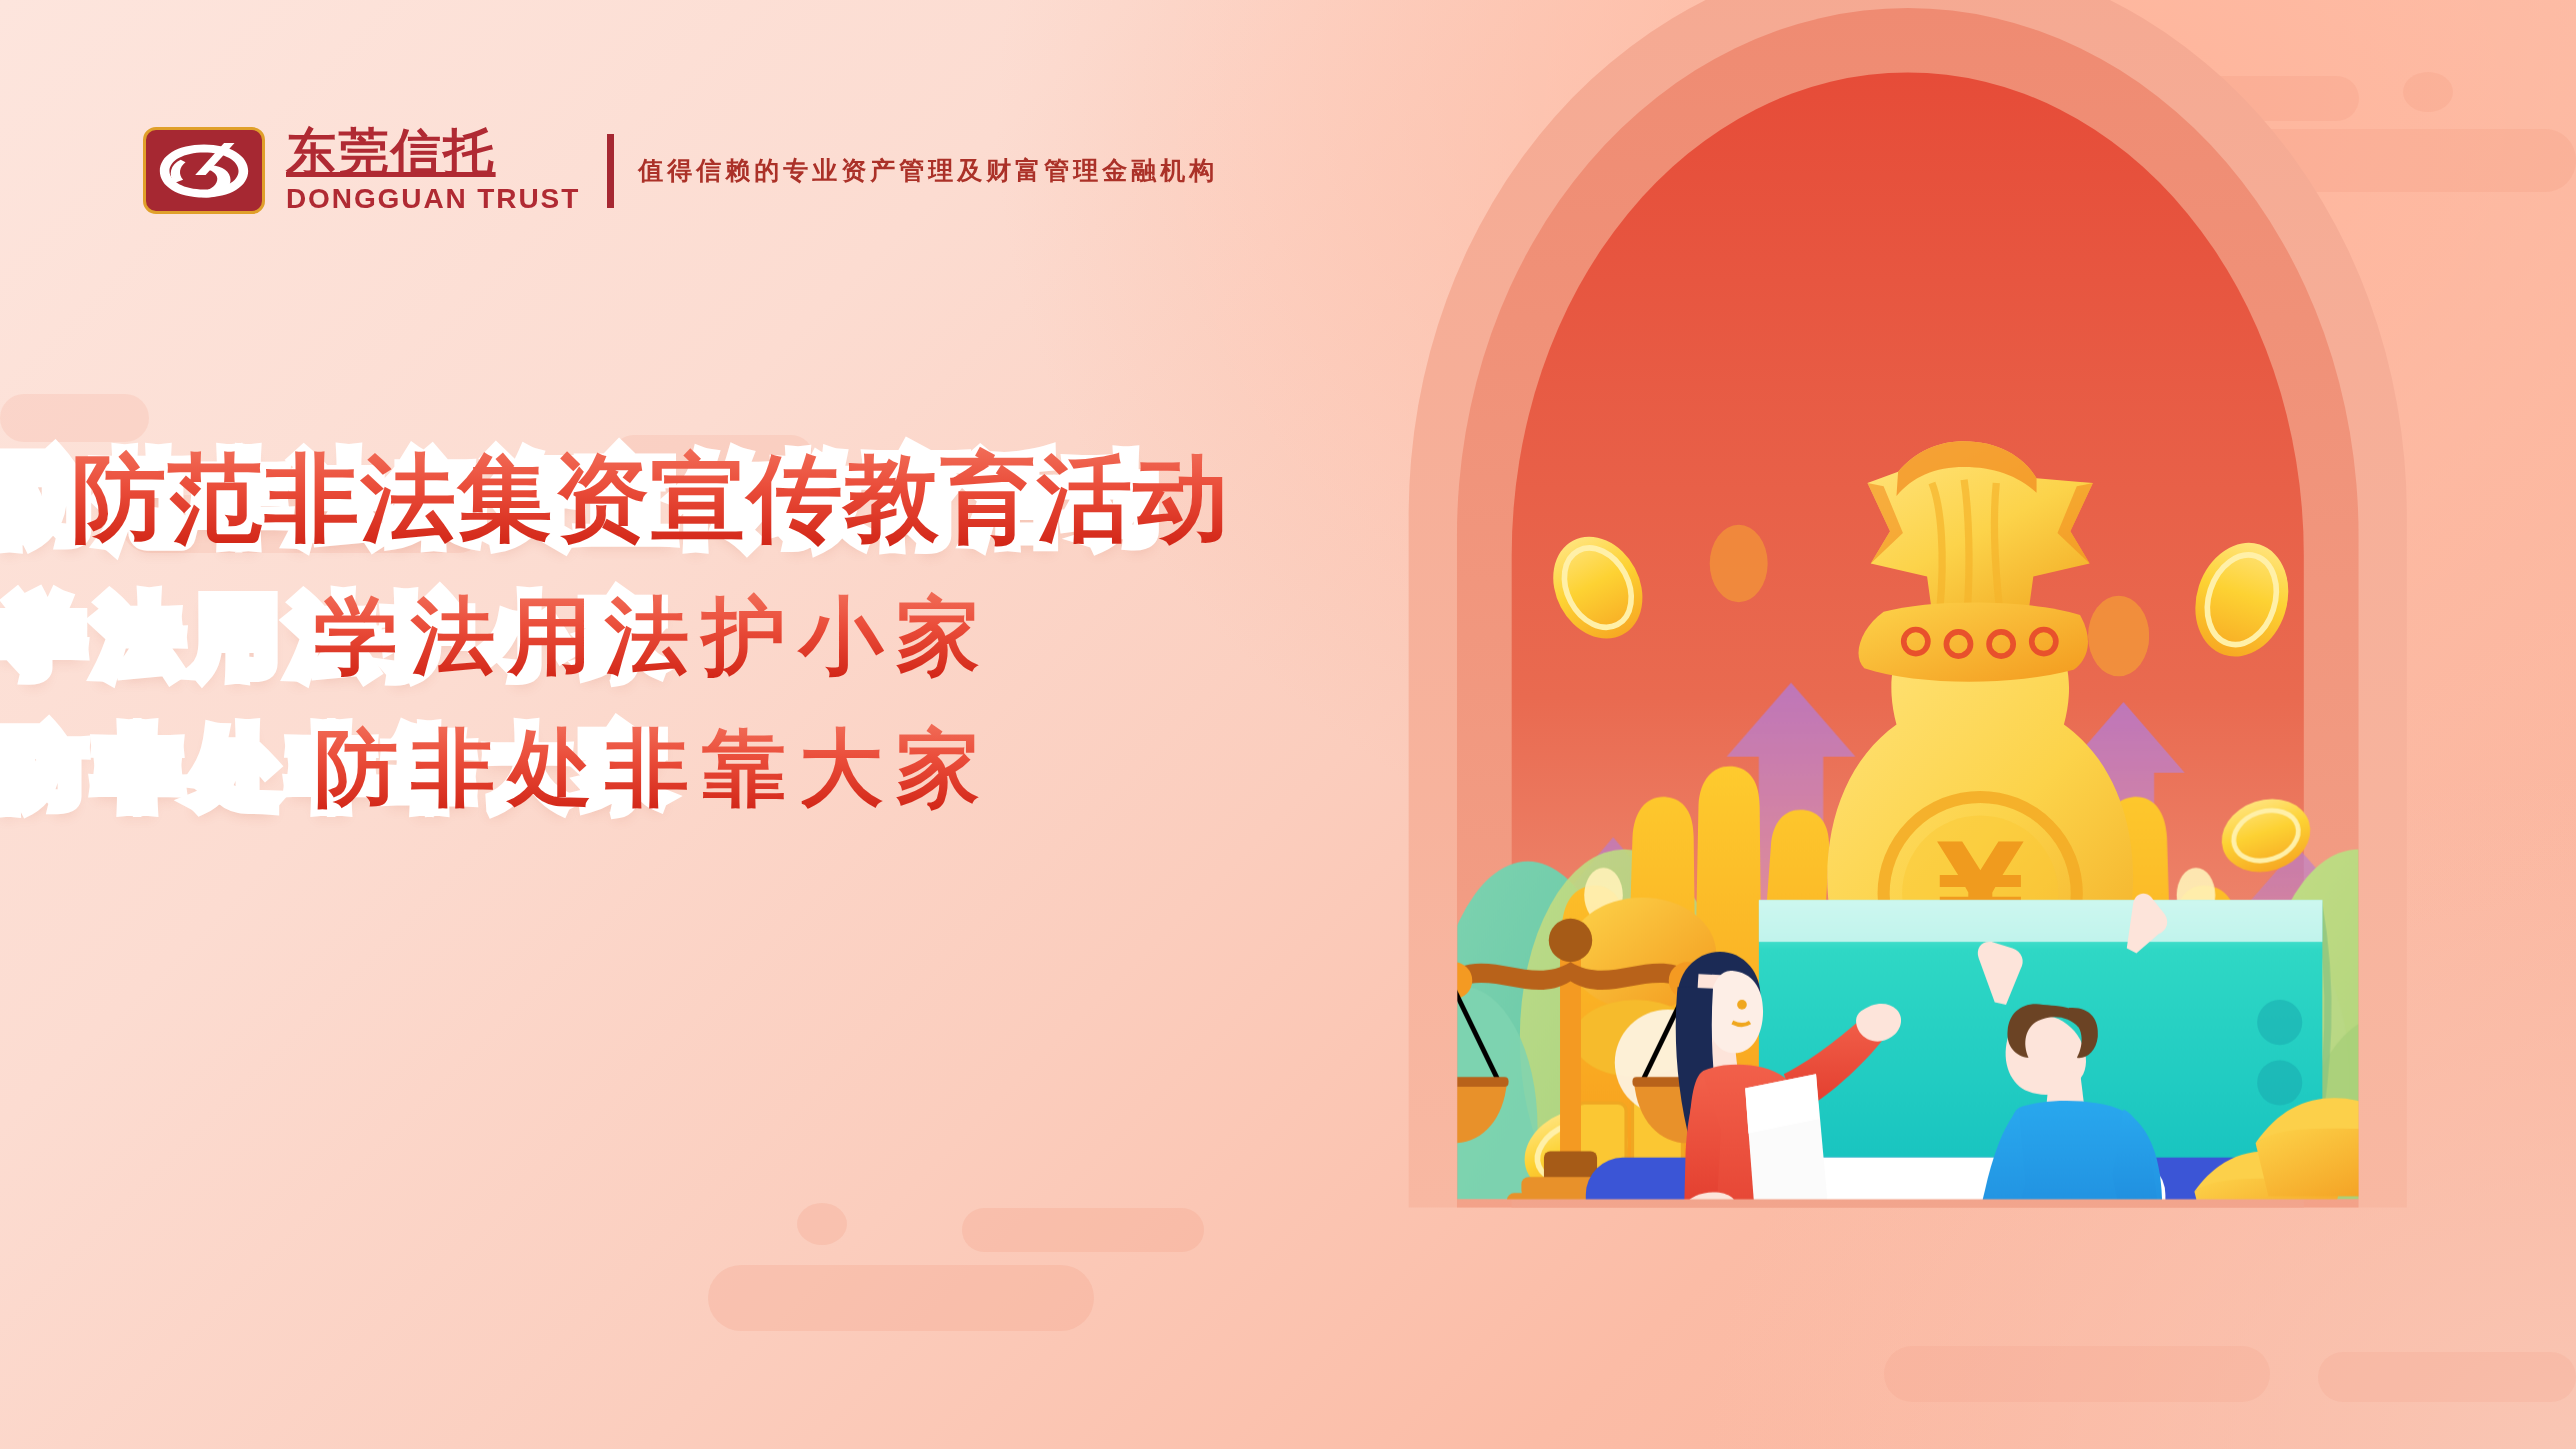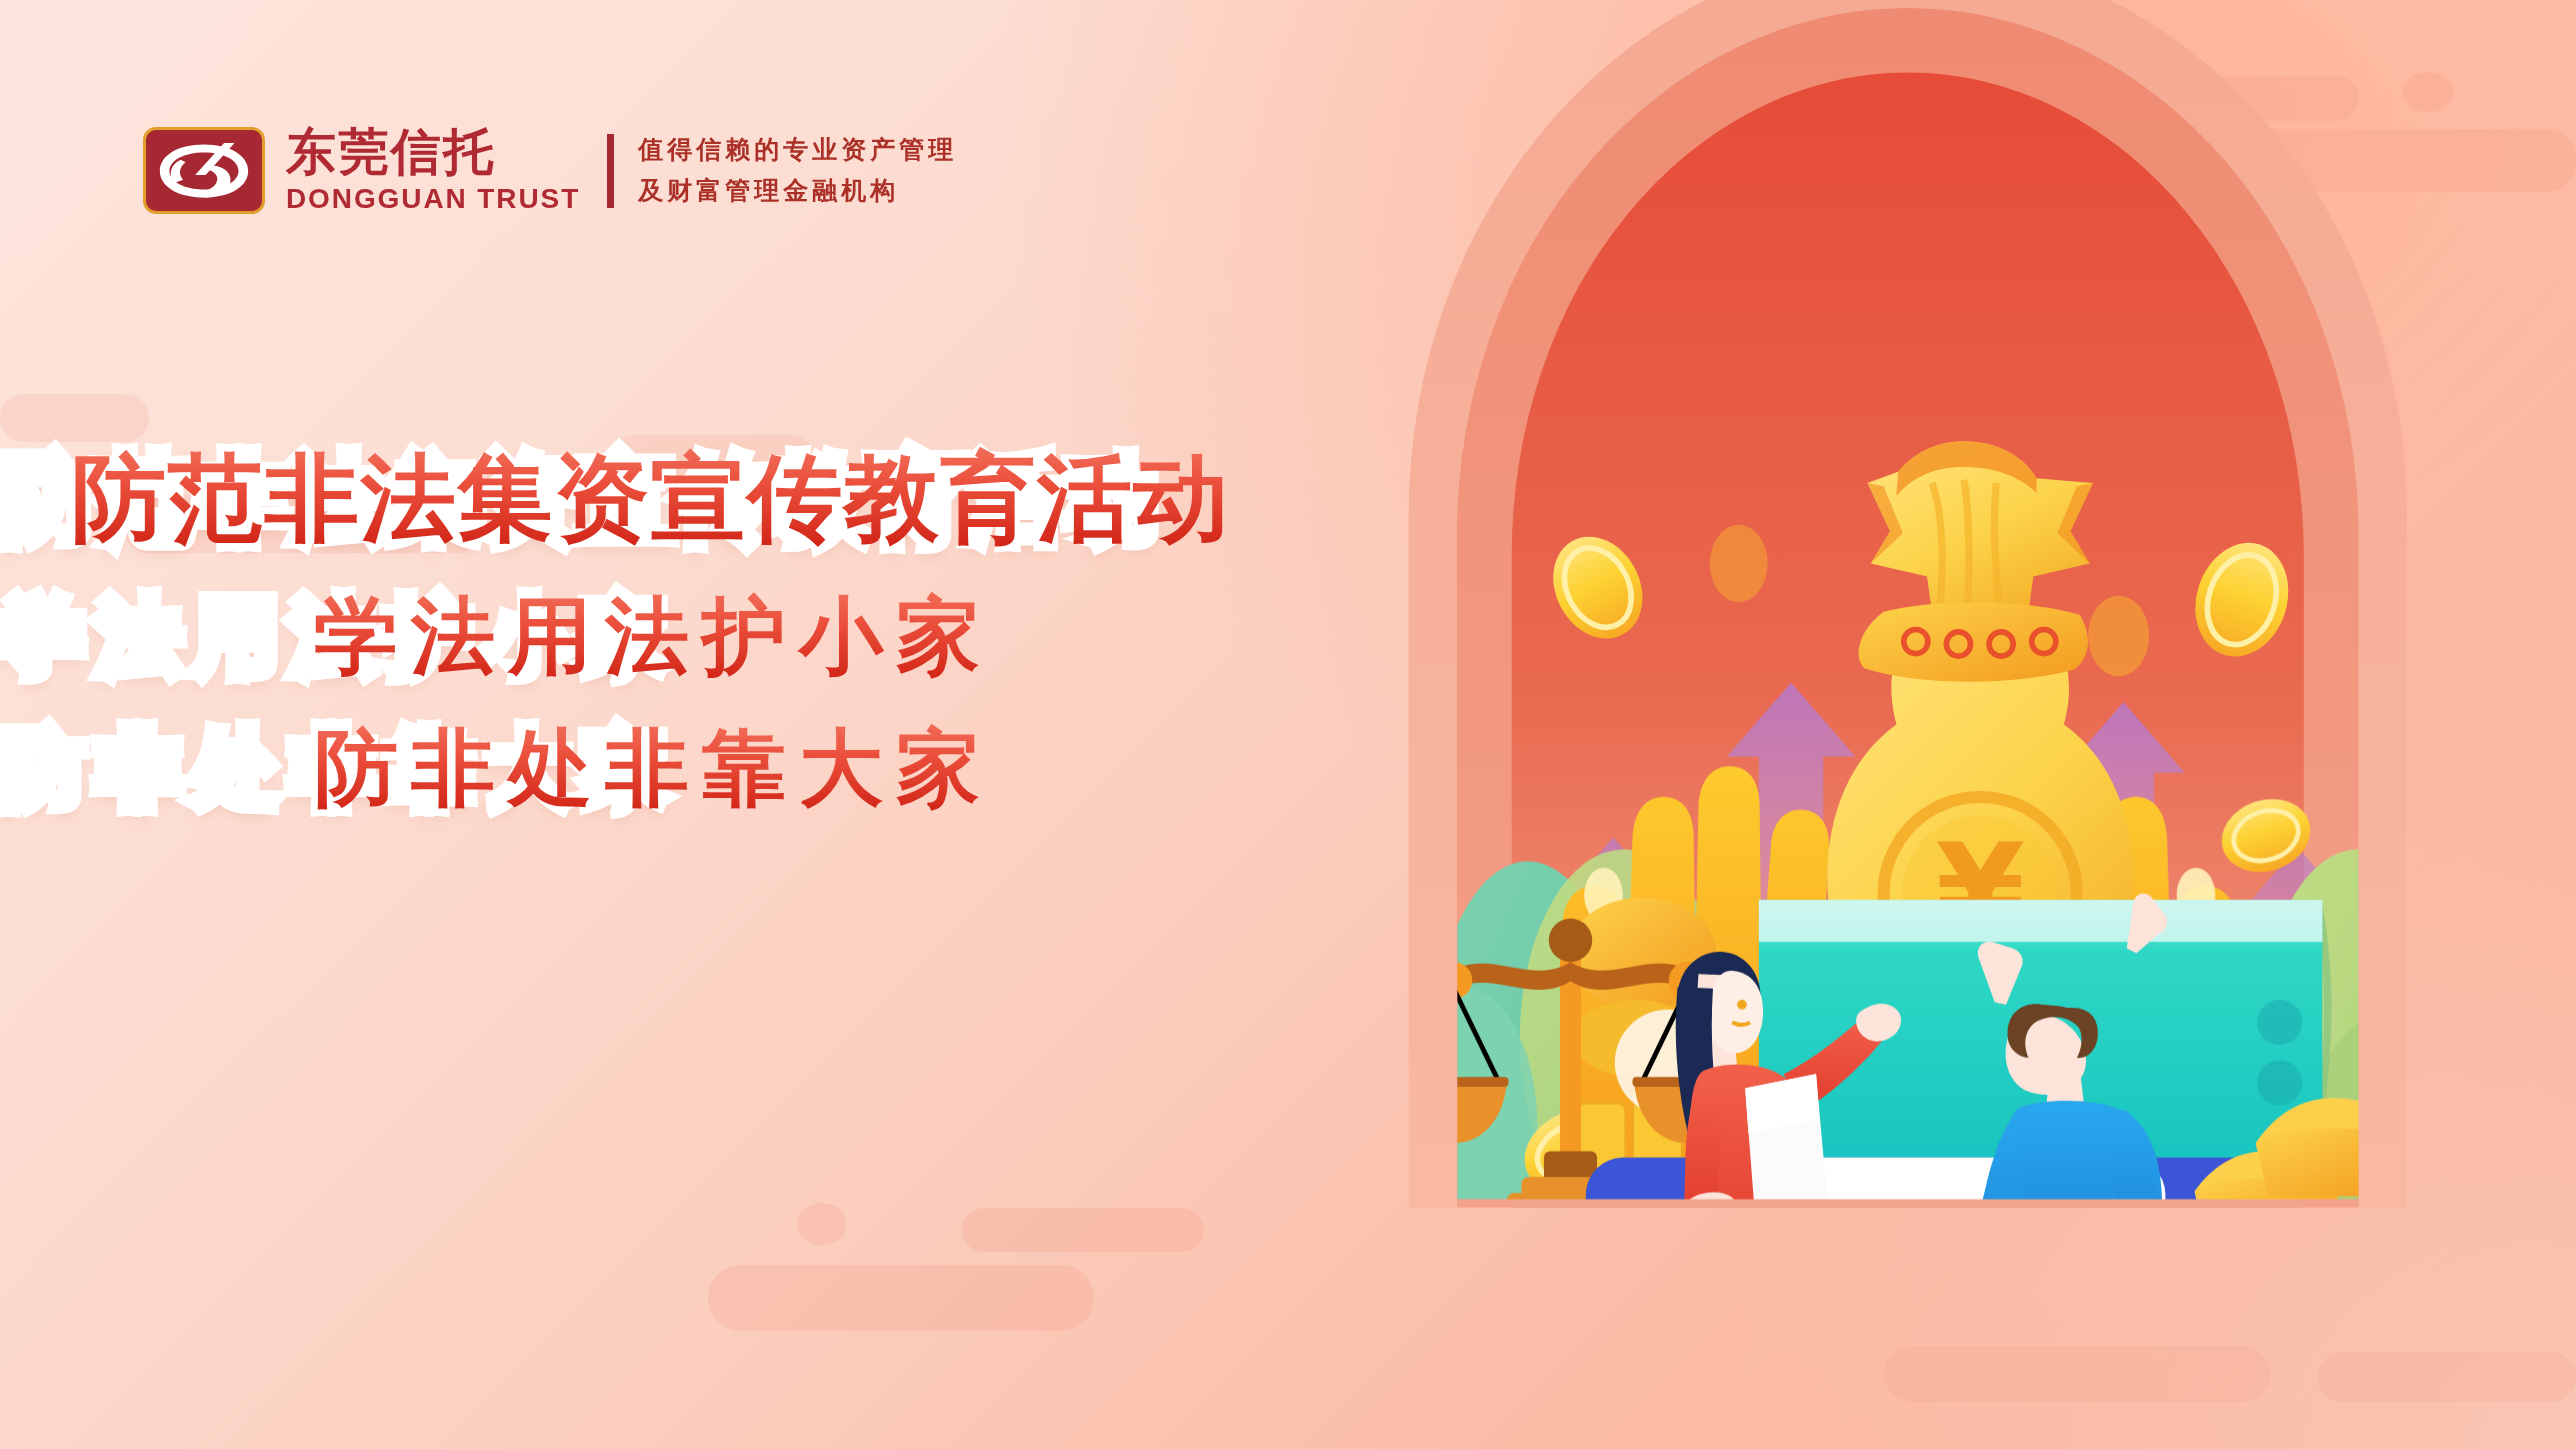--- a/index.html
+++ b/index.html
@@ -25,26 +25,27 @@
   #logo-block{position:absolute;left:143px;top:127px;display:flex;align-items:center;}
   #logo-mark{
     width:122px;height:87px;border-radius:13px;background:#a62832;
     border:3.2px solid #e0a02a;box-sizing:border-box;
     display:flex;align-items:center;justify-content:center;flex:none;
   }
   #logo-words{margin-left:21px;display:flex;flex-direction:column;justify-content:center;}
   #logo-cn{
     font-size:50px;font-weight:bold;color:#b02a33;letter-spacing:2.4px;line-height:1.02;
     font-family:"DejaVu Sans","Liberation Sans",sans-serif;
+    text-decoration:underline;
   }
   #logo-en{
     font-size:28px;font-weight:bold;color:#b02a33;letter-spacing:1.9px;margin-top:4.8px;
   }
   #logo-divider{width:7.2px;height:74px;background:#a62832;margin:0 24px 0 27px;flex:none;}
-  #tagline{display:flex;flex-direction:column;justify-content:center;}
+  #tagline{display:flex;flex-direction:row;justify-content:center;}
   .tagline-line{
     font-size:25px;font-weight:bold;color:#ab3128;letter-spacing:4px;line-height:1.62;
     font-family:"DejaVu Sans","Liberation Sans",sans-serif;white-space:nowrap;
   }
 
   
   #headline{position:absolute;left:0;top:451px;width:1369px;}
   .hl{
     font-family:"DejaVu Sans","Liberation Sans",sans-serif;
     font-weight:bold;white-space:nowrap;

